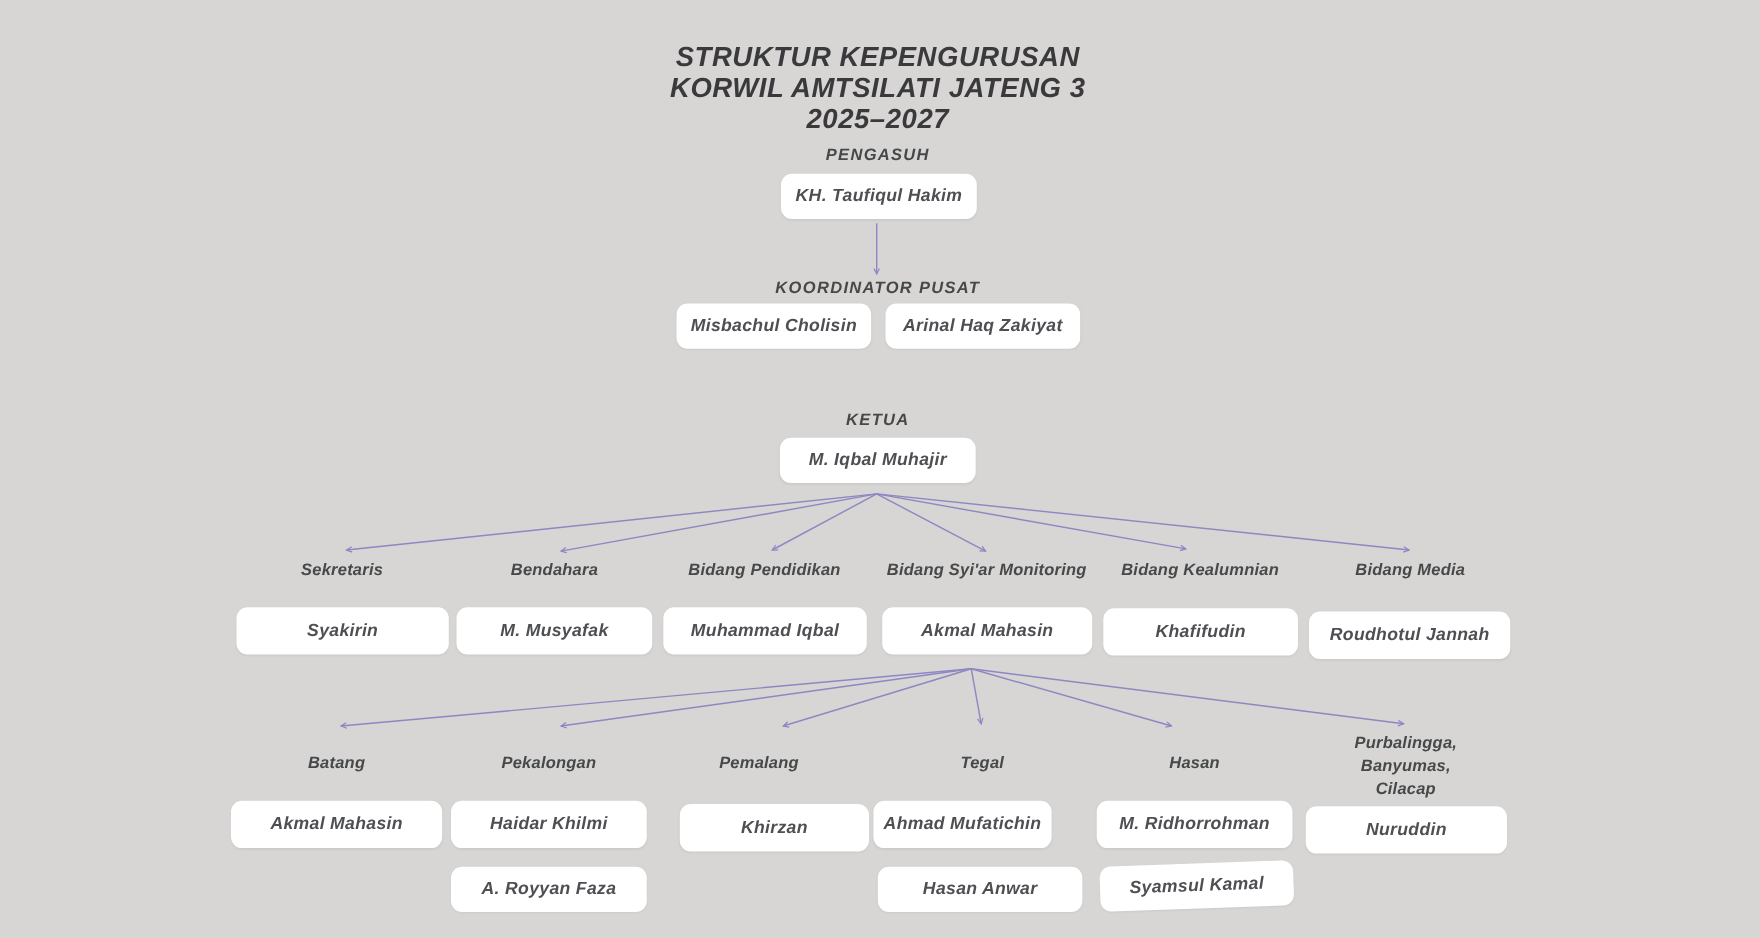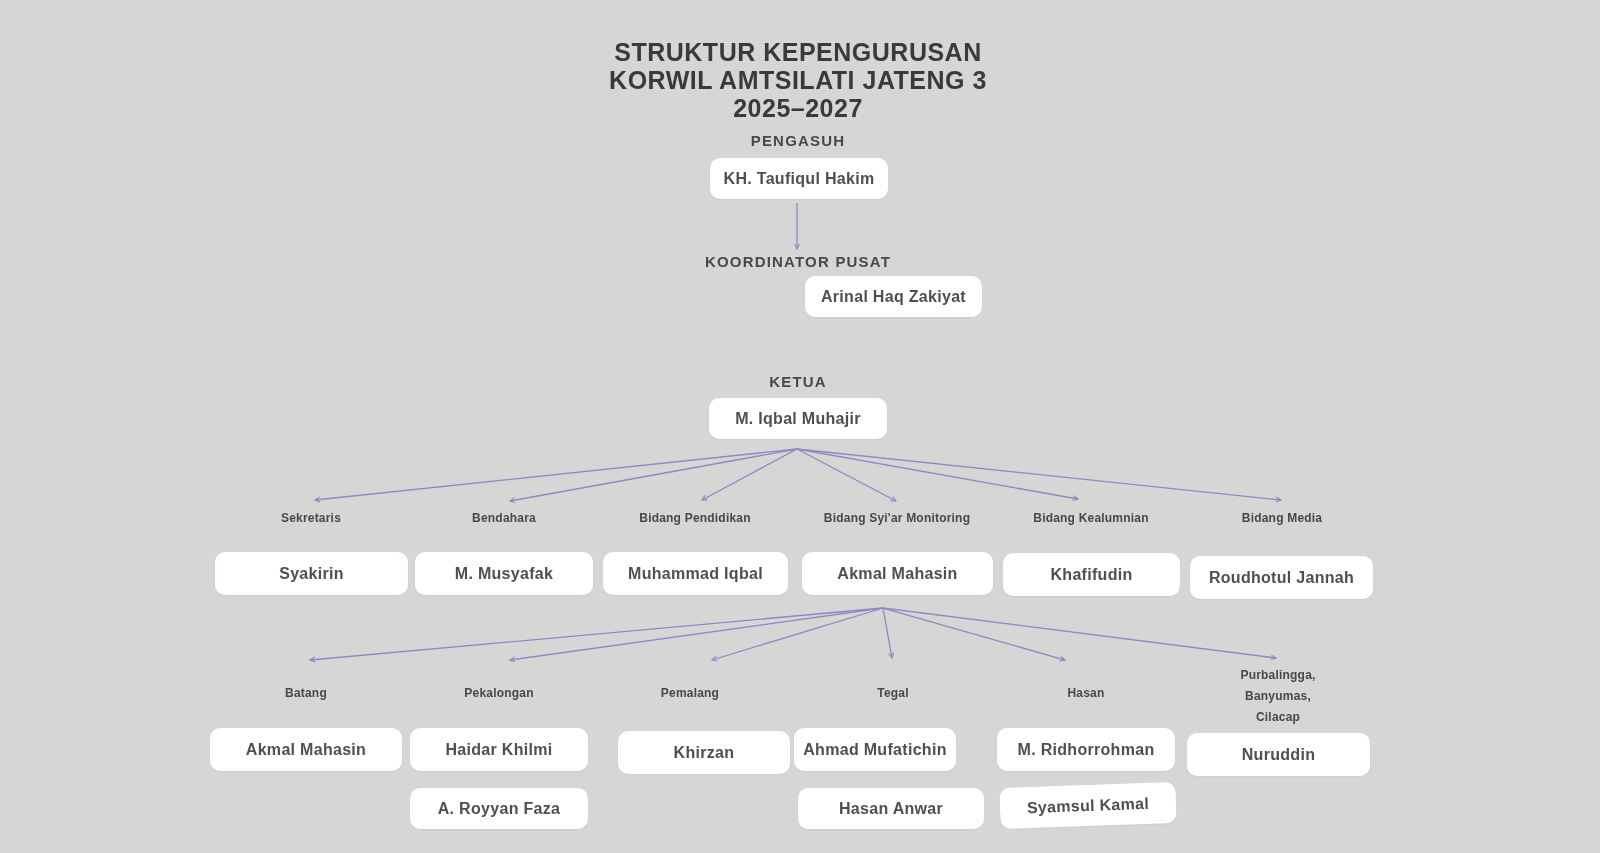--- a/index.html
+++ b/index.html
@@ -1,33 +1,33 @@
 <!DOCTYPE html>
 <html style="--background: #d7d6d4; --box: #ffffff; --arrow: #8d87c3; --title_text: #3a3a3c; --label_text: #47484a; --name_text: #4d4f52;"><head>
 <meta charset="utf-8">
 <style>
   html,body{margin:0;padding:0;}
   body{
     width:1600px;height:853px;overflow:hidden;
     font-family:"Liberation Sans","DejaVu Sans",sans-serif;
     background:var(--background,#d7d6d4);
   }
-  .canvas{position:relative;width:1600px;height:853px;background:var(--background,#d7d6d4);}
+  .canvas{position:relative;width:1600px;height:853px;background:var(--background,#d7d6d4);font-style:italic;}
   .center{transform:translateX(-50%);}
   .title{
     position:absolute;left:798px;top:38px;text-align:center;
     font-size:25px;font-weight:bold;line-height:28px;letter-spacing:.5px;
     color:var(--title_text,#3a3a3c);white-space:nowrap;
   }
   .section-header{
     position:absolute;text-align:center;font-size:15px;font-weight:bold;
     letter-spacing:1.2px;color:var(--label_text,#47484a);white-space:nowrap;line-height:18px;
   }
   .col-label{
-    position:absolute;text-align:center;font-size:12px;font-weight:bold;
+    position:absolute;text-align:center;font-size:15px;font-weight:bold;
     letter-spacing:.2px;color:var(--label_text,#47484a);
     white-space:pre-line;width:max-content;line-height:21px;
   }
   .node{
     position:absolute;height:43px;background:var(--box,#ffffff);
     border-radius:10px;display:flex;align-items:center;justify-content:center;
     font-size:16px;font-weight:bold;color:var(--name_text,#4d4f52);
     letter-spacing:.3px;box-shadow:0 1px 2px rgba(0,0,0,0.05);white-space:nowrap;
   }
   .node.small{height:41px;}
@@ -67,20 +67,21 @@
   <div class="title center">
     <div>STRUKTUR KEPENGURUSAN</div>
     <div>KORWIL AMTSILATI JATENG 3</div>
     <div>2025–2027</div>
   </div>
 
   <div class="section-header center" style="left:798px;top:132px">PENGASUH</div>
   <div class="node small" style="left:710px;top:158px;width:178px">KH. Taufiqul Hakim</div>
 
   <div class="section-header center" style="left:798px;top:253px">KOORDINATOR PUSAT</div>
+  <div class="node small" style="left:615px;top:276px;width:177px">Misbachul Cholisin</div>
   <div class="node small" style="left:805px;top:276px;width:177px">Arinal Haq Zakiyat</div>
 
   <div class="section-header center" style="left:798px;top:373px">KETUA</div>
   <div class="node small" style="left:709px;top:398px;width:178px">M. Iqbal Muhajir</div>
 
   <div class="col-label center" style="left:311px;top:508px">Sekretaris</div>
   <div class="col-label center" style="left:504px;top:508px">Bendahara</div>
   <div class="col-label center" style="left:695px;top:508px">Bidang Pendidikan</div>
   <div class="col-label center" style="left:897px;top:508px">Bidang Syi'ar Monitoring</div>
   <div class="col-label center" style="left:1091px;top:508px">Bidang Kealumnian</div>

